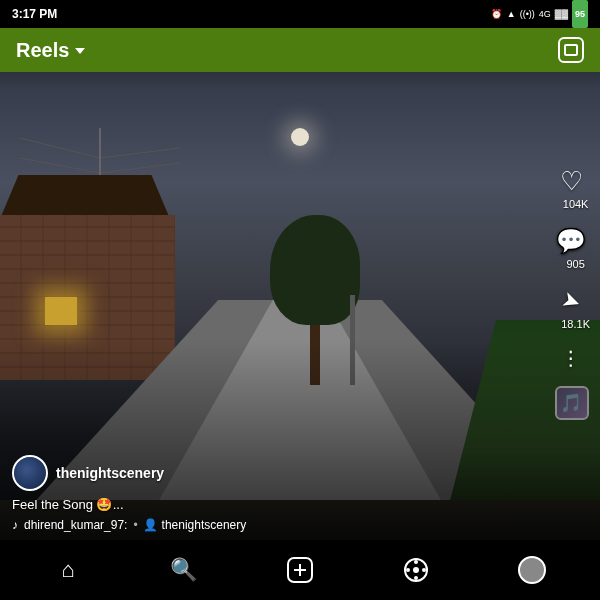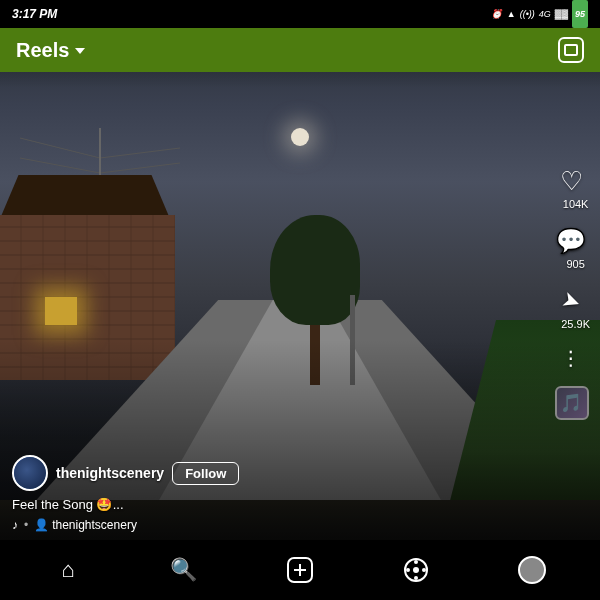--- a/index.html
+++ b/index.html
@@ -23,21 +23,20 @@
     .status-bar {
       position: absolute;
       top: 0; left: 0; right: 0;
       height: 28px;
       background: #000;
       display: flex;
       align-items: center;
       justify-content: space-between;
       padding: 0 12px;
       z-index: 10;
-      font-style: italic;
     }
     .status-time {
       color: #fff;
       font-size: 12px;
       font-weight: 600;
     }
     .status-icons {
       display: flex;
       align-items: center;
       gap: 4px;
@@ -415,41 +414,41 @@
         <div class="action-item">
           <div class="action-icon">
             <span class="comment-icon">💬</span>
           </div>
           <span class="action-count">905</span>
         </div>
         <div class="action-item">
           <div class="action-icon">
             <span class="share-icon">➤</span>
           </div>
-          <span class="action-count">25.9K</span>
+          <span class="action-count">18.1K</span>
         </div>
         <div class="action-item">
           <span class="more-icon">⋮</span>
         </div>
         <div class="action-item">
           <div class="music-thumb">🎵</div>
         </div>
       </div>
 
       <div class="bottom-info">
         <div class="user-row">
           <div class="avatar">
             <div class="avatar-inner"></div>
           </div>
           <span class="username">thenightscenery</span>
-          <button class="follow-btn">Follow</button>
         </div>
         <div class="caption">Feel the Song 🤩...</div>
         <div class="music-row">
           <span class="music-note">♪</span>
+          <span class="music-text">dhirend_kumar_97:</span>
           <span class="music-separator">•</span>
           <span class="creator-name">
             <span>👤</span>
             <span>thenightscenery</span>
           </span>
         </div>
       </div>
 
     </div>
   </div>

